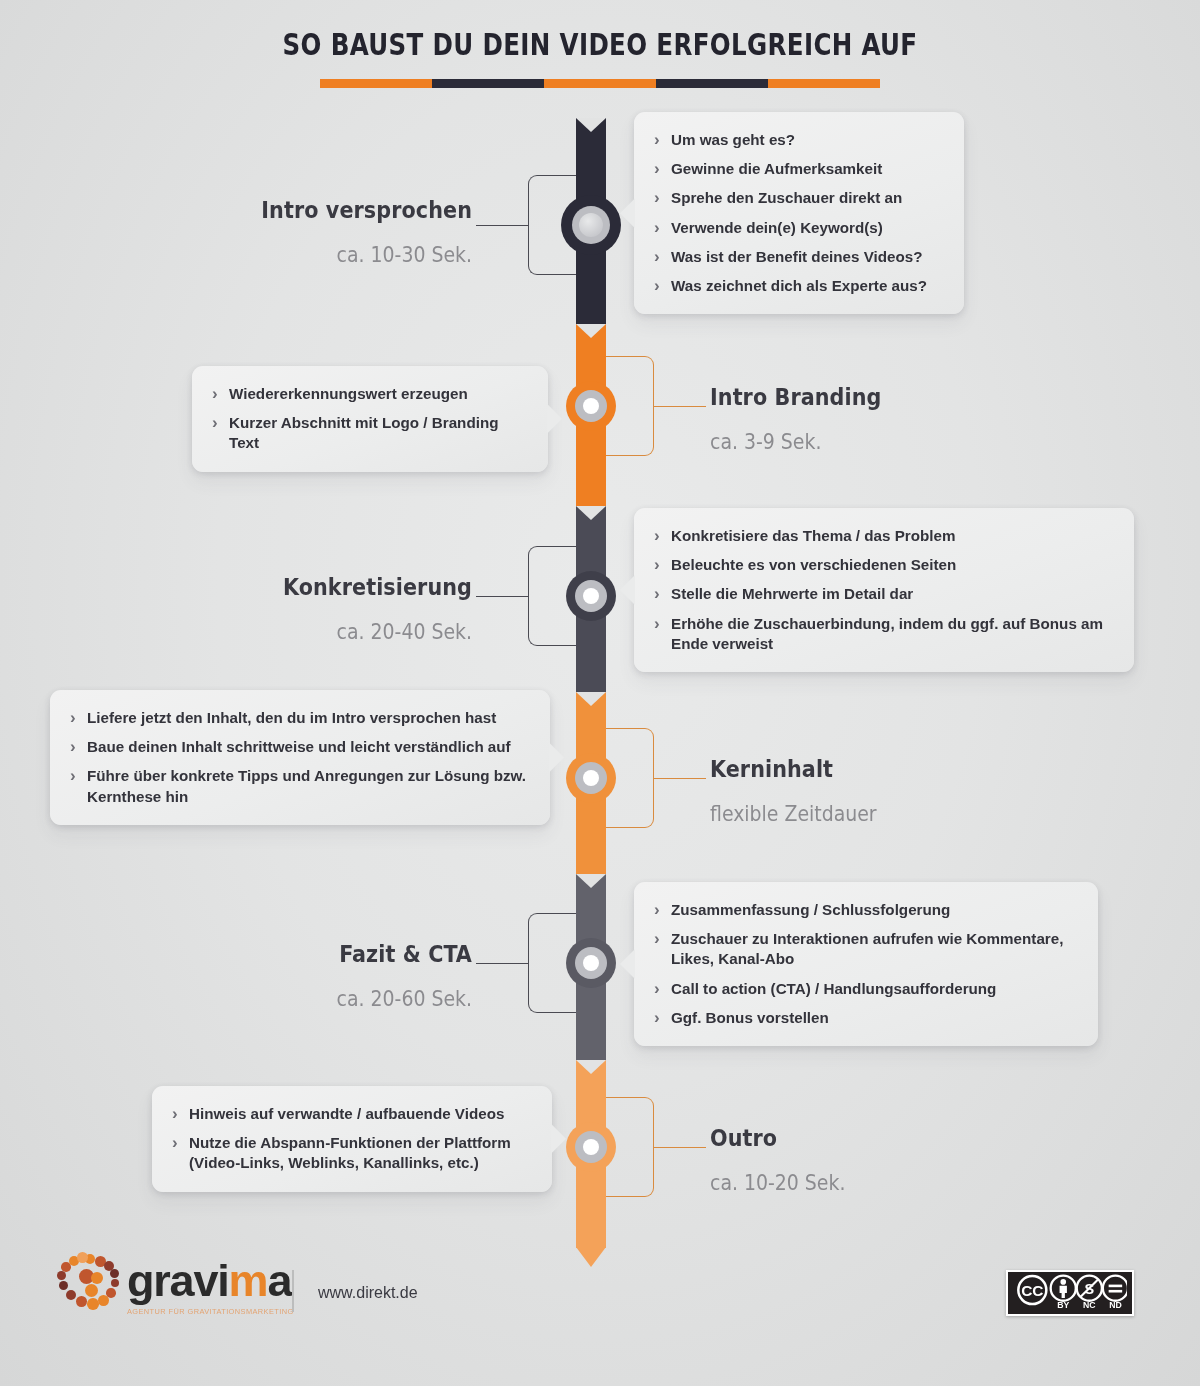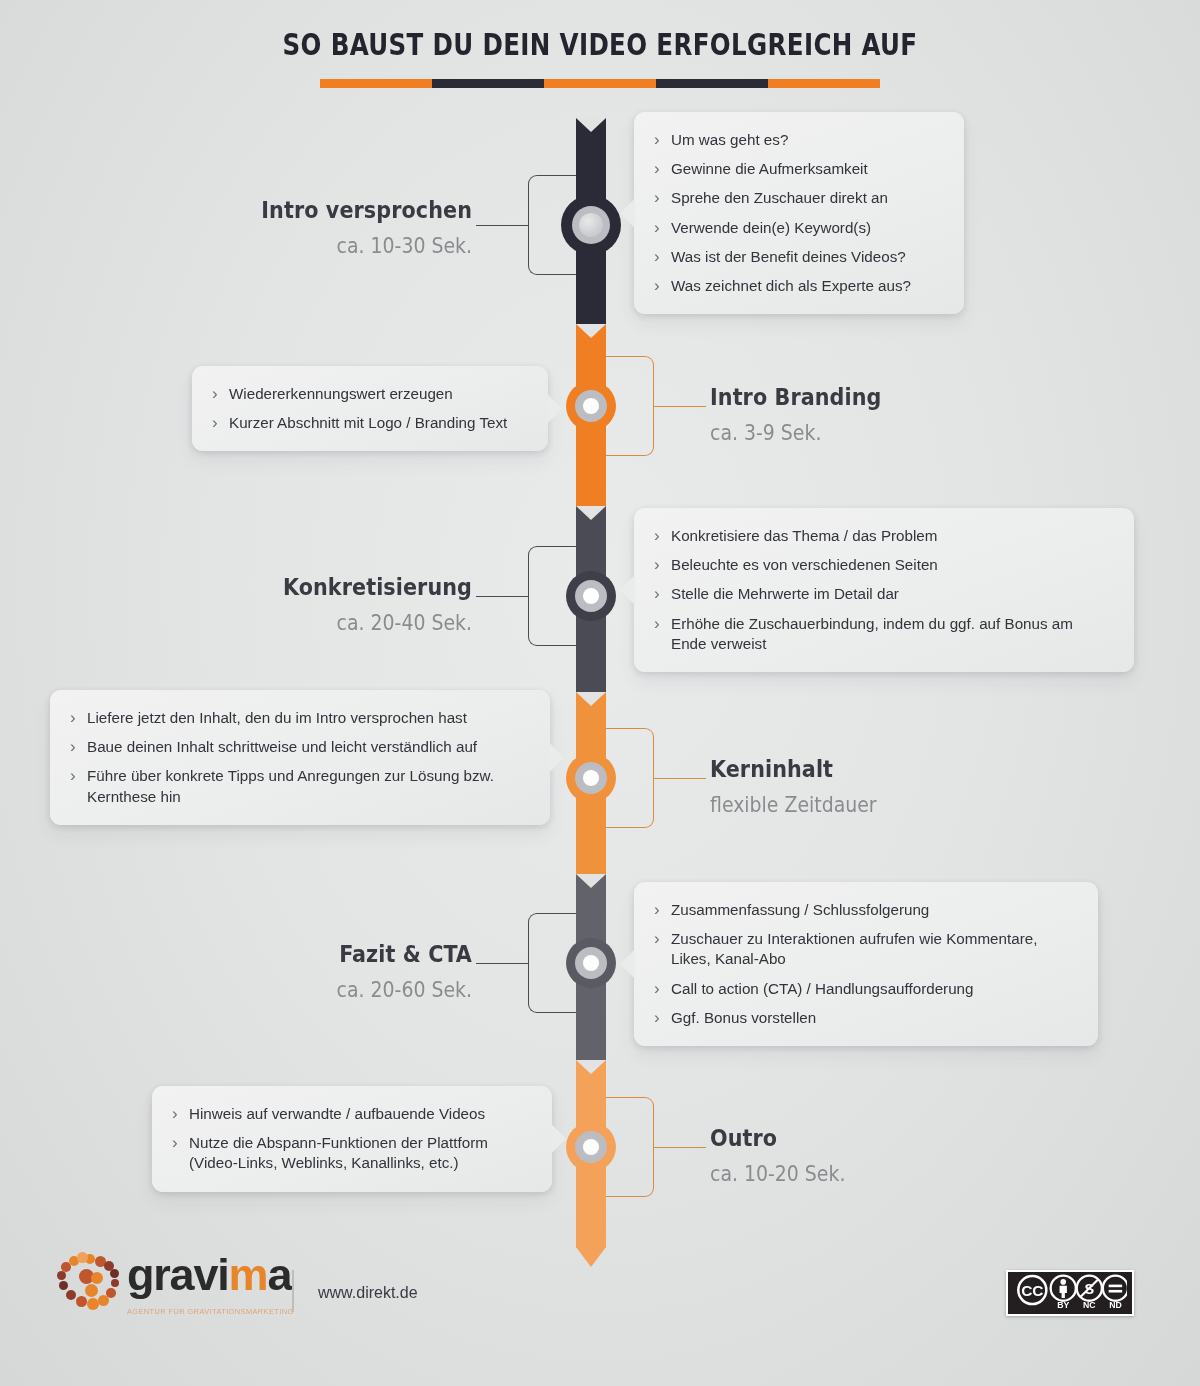--- a/index.html
+++ b/index.html
@@ -89,32 +89,33 @@
   .stage-label .name {
     font-weight: 700;
     font-size: 23px;
     color: #3a3a42;
     letter-spacing: 0.1px;
   }
   .stage-label .dur {
     font-weight: 400;
     font-size: 21px;
     color: #8b8b8f;
-    margin-top: 10px;
+    margin-top: 19px;
   }
   .stage-label.r-align { text-align: right; }
   .stage-label.l-align { text-align: left; }
 
   
   .box {
     position: absolute;
     background: linear-gradient(160deg, #f2f2f2 0%, #eceded 55%, #e6e7e7 100%);
     border-radius: 11px;
     box-shadow: 0 2px 6px rgba(70,70,80,0.16), 0 10px 18px rgba(70,70,80,0.07);
     padding: 16px 22px 16px 20px;
+    font-weight: bold;
   }
   .box ul { list-style: none; }
   .box li {
     position: relative;
     padding-left: 17px;
     font-size: 15.2px;
     line-height: 1.33;
     color: #33333b;
     margin: 9px 0;
   }
@@ -153,21 +154,21 @@
     letter-spacing: -1.2px;
     line-height: 1;
   }
   .logo-word .dot-i { color: #e8852a; }
   .logo-tag {
     font-family: "Liberation Sans Narrow", "Liberation Sans", sans-serif;
     font-size: 7.4px;
     letter-spacing: 0.42px;
     color: #e3a473;
     text-transform: uppercase;
-    margin-top: 10px;
+    margin-top: 4px;
     white-space: nowrap;
   }
   .divider-v {
     position: absolute; left: 292px; bottom: 66px;
     width: 2px; height: 42px; background: #bcbdbd;
   }
   .site-url {
     position: absolute; left: 318px; bottom: 76px;
     font-size: 16px; color: #3a3a42;
   }

